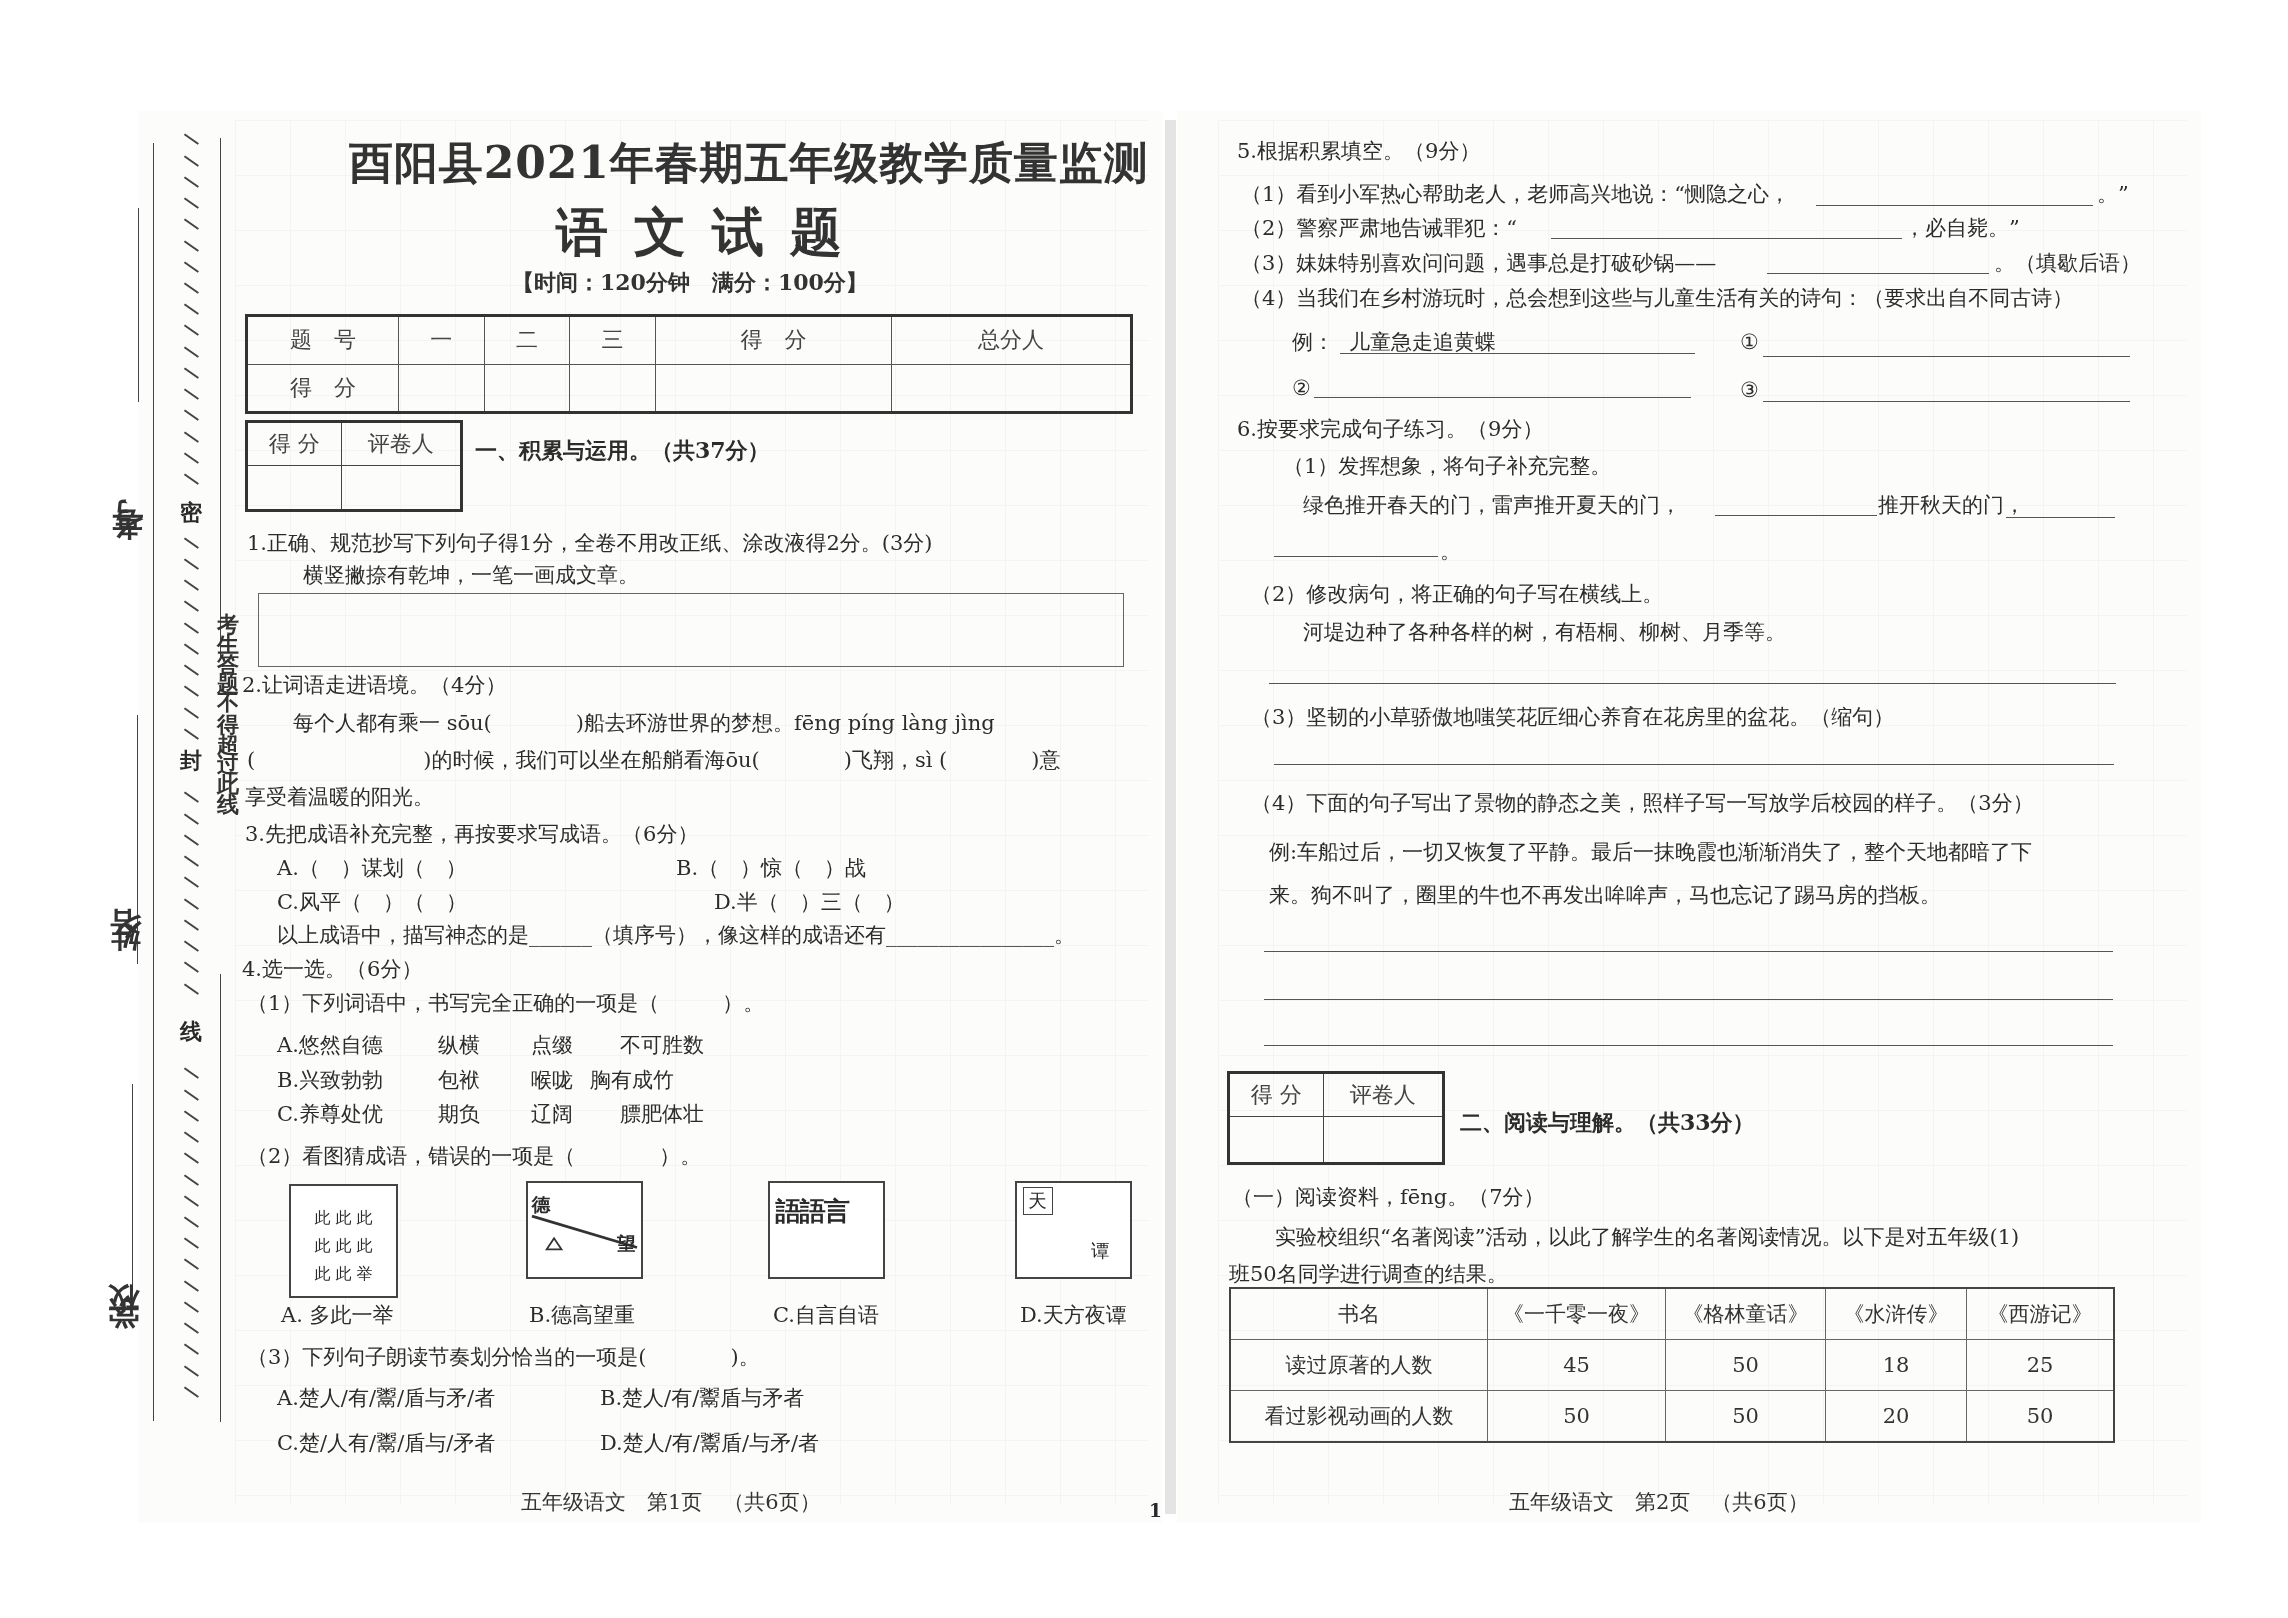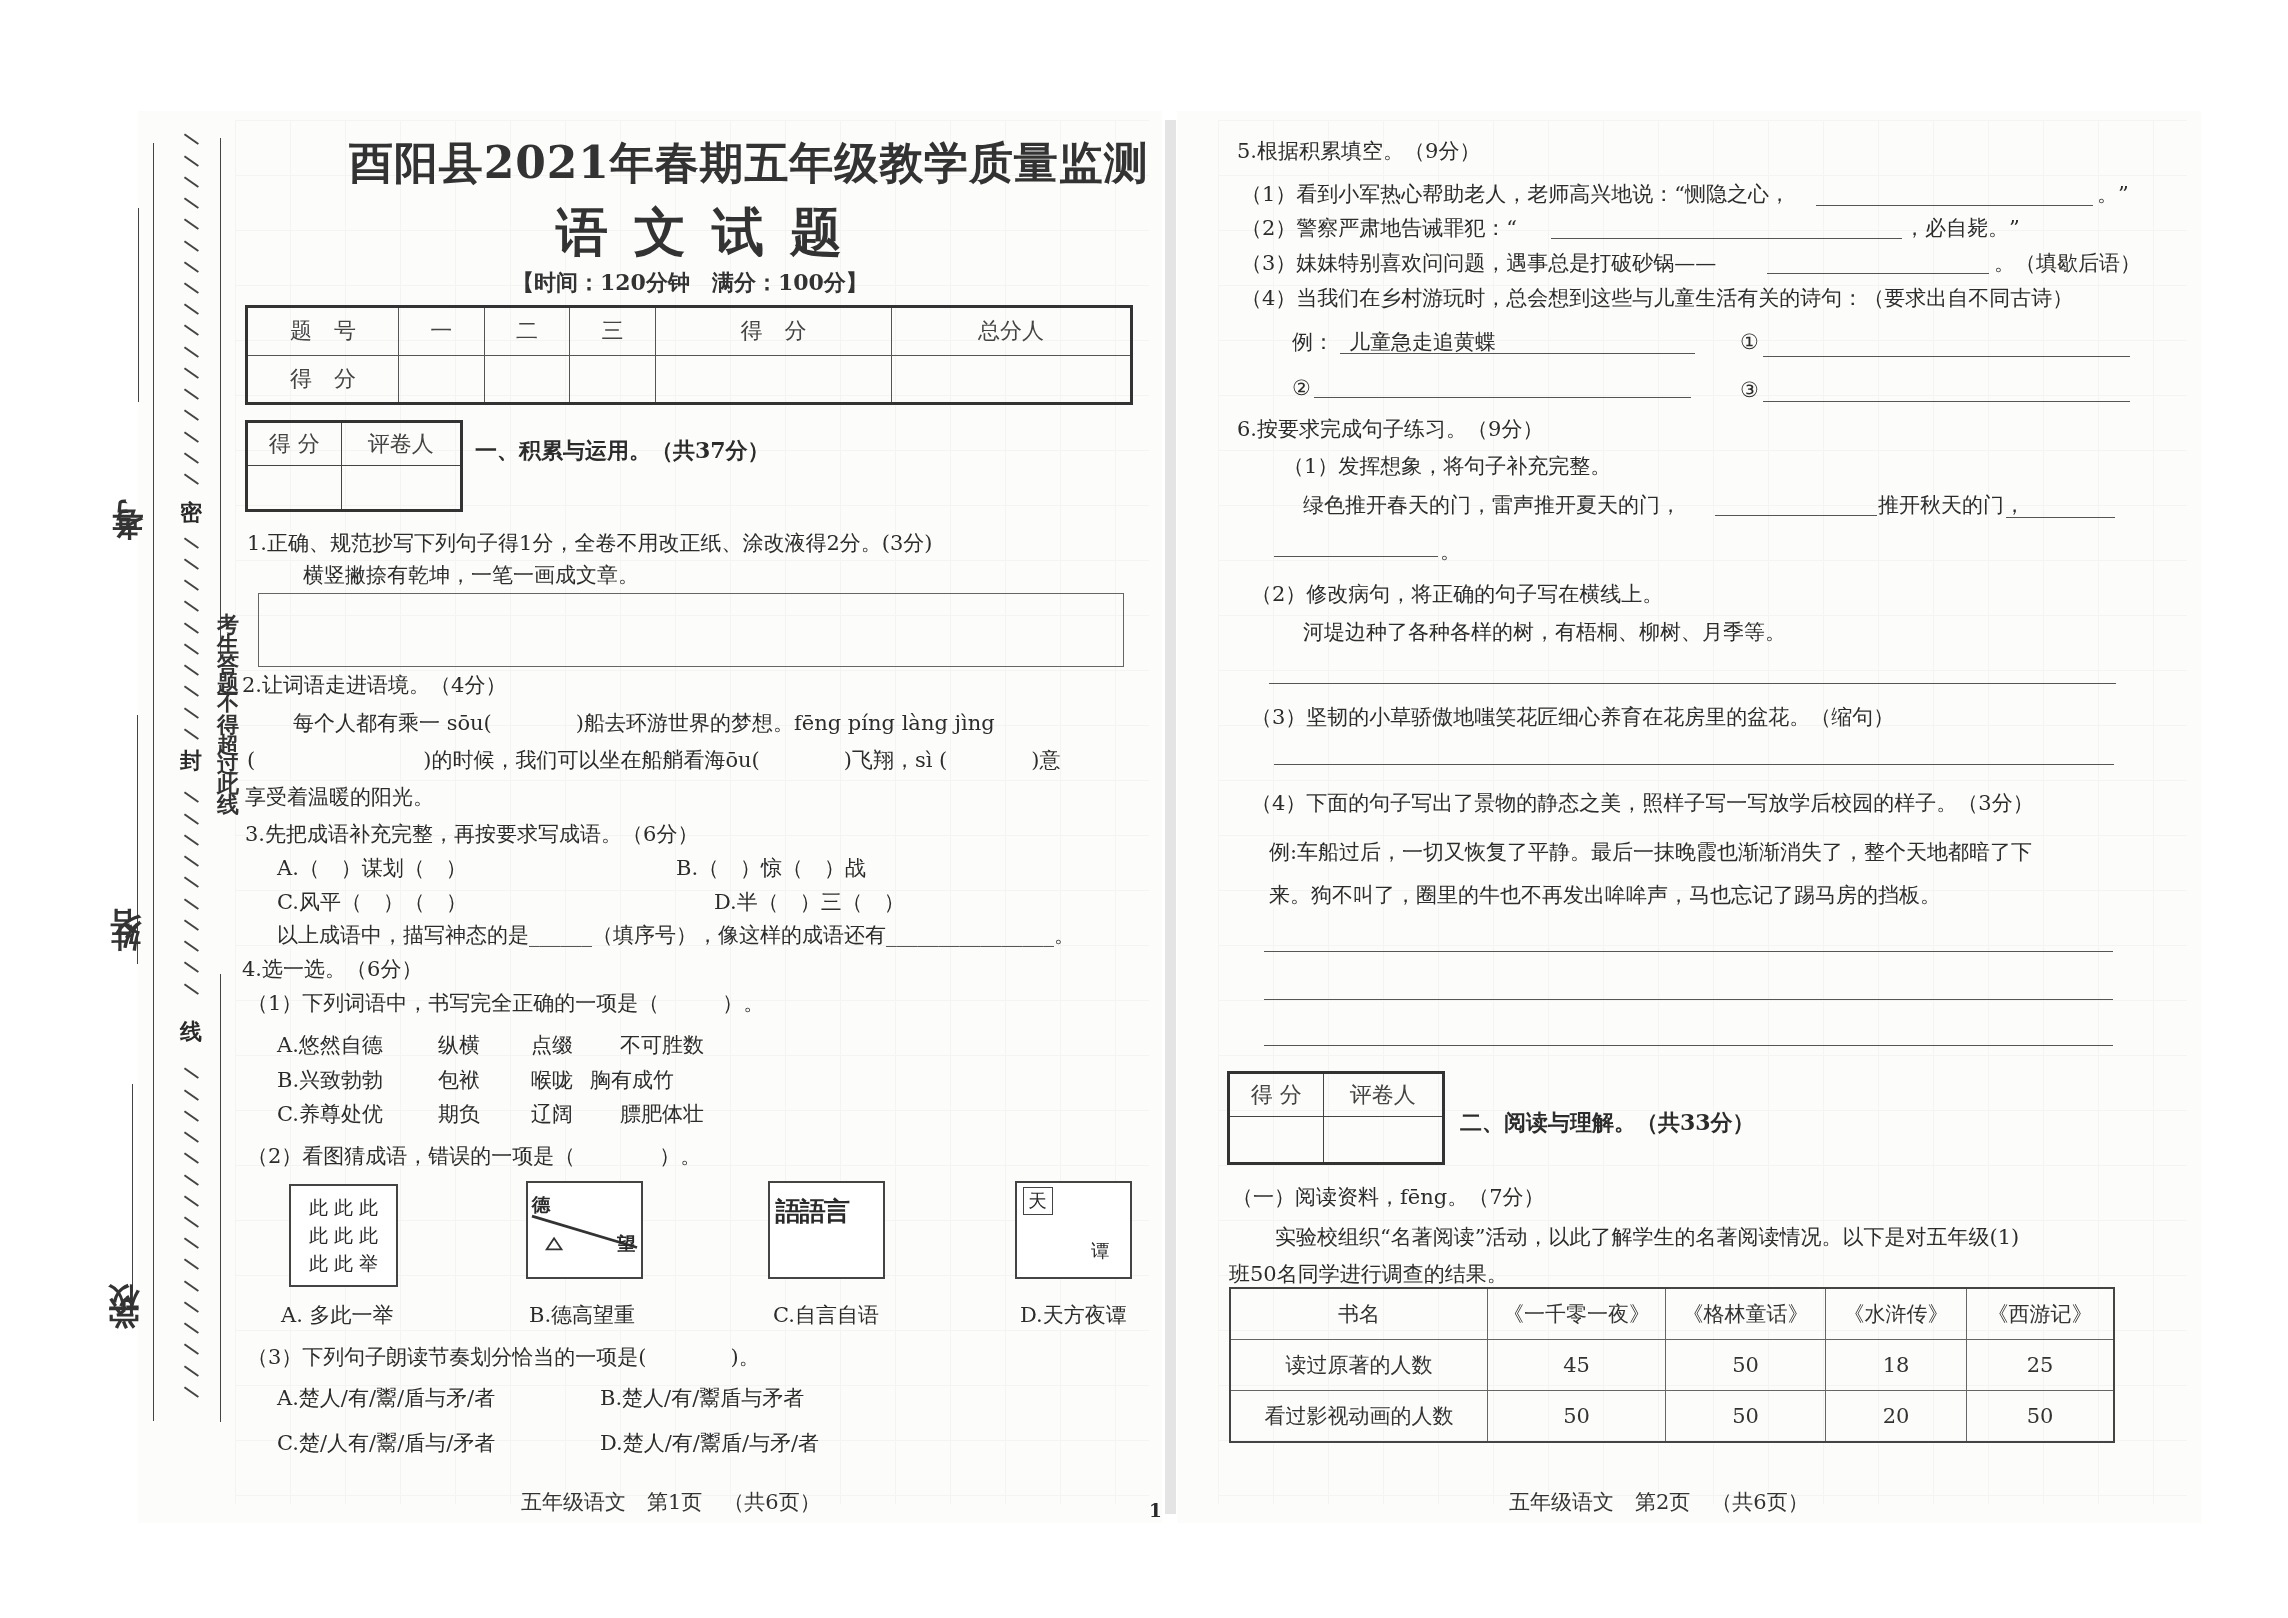--- a/index.html
+++ b/index.html
@@ -10,21 +10,21 @@
   .gutter{position:absolute;left:1165px;top:120px;width:11px;height:1394px;background:#e4e4e4;}
   .grid{position:absolute;background-image:
         linear-gradient(#eeeeee 0.9px,transparent 0.9px),
         linear-gradient(90deg,#eeeeee 0.9px,transparent 0.9px);
         background-size:55px 55px;opacity:0.55;}
   .title{font-weight:bold;font-size:44px;letter-spacing:0.9px;color:#333;}
   .subtitle{font-weight:bold;font-size:52px;letter-spacing:26px;color:#333;}
   .meta{font-weight:bold;font-size:22px;color:#333;}
   .t{font-size:21px;color:#2c2c2c;}
   .tb{font-size:22px;font-weight:bold;color:#2c2c2c;}
-  table.score{position:absolute;border-collapse:collapse;border:3.7px solid #333;}
+  table.score{position:absolute;border-collapse:collapse;border:3.7px solid #333;margin-top:9px;}
   table.score td{border:1.8px solid #555;text-align:center;font-size:22px;color:#444;}
   table.small{position:absolute;border-collapse:collapse;border:3.7px solid #333;}
   table.small td{border:1.8px solid #444;text-align:center;font-size:22px;color:#444;}
   .box{position:absolute;border:1.8px solid #666;}
   .line{position:absolute;border-bottom:1.8px solid #555;height:0;}
   .vline{position:absolute;width:0;border-left:1.8px solid #444;}
   .dash{position:absolute;width:16.6px;height:1.8px;background:#444;transform:rotate(35deg);}
   .vlabel{position:absolute;font-size:31px;font-weight:bold;color:#333;writing-mode:vertical-rl;transform:rotate(180deg);letter-spacing:13px;}
   .vwarn{position:absolute;font-size:22px;font-weight:bold;color:#333;writing-mode:vertical-rl;letter-spacing:20px;}
   .pic{position:absolute;border:2.8px solid #444;background:#fff;}
@@ -184,21 +184,21 @@
   <div class="abs t" style="left:531px;top:1066px;">喉咙</div>
   <div class="abs t" style="left:590px;top:1066px;">胸有成竹</div>
   <div class="abs t" style="left:277px;top:1100px;">C.养尊处优</div>
   <div class="abs t" style="left:438px;top:1100px;">期负</div>
   <div class="abs t" style="left:531px;top:1100px;">辽阔</div>
   <div class="abs t" style="left:620px;top:1100px;">膘肥体壮</div>
 </div>
 
 <div class="abs t" style="left:247px;top:1142px;">（2）看图猜成语，错误的一项是（　　　　）。</div>
 
-<div class="pic" style="left:289px;top:1184px;width:105px;height:92px;font-size:19px;line-height:28px;text-align:center;padding-top:7px;">
+<div class="pic" style="left:289px;top:1184px;width:105px;height:92px;font-size:16px;line-height:28px;text-align:center;padding-top:18px;">
   <div>此 此 此</div>
   <div>此 此 此</div>
   <div>此 此 举</div>
 </div>
 <div class="pic" style="left:526px;top:1181px;width:113px;height:94px;">
   <svg width="113" height="94" viewBox="0 0 122 102" style="position:absolute;left:0;top:0;">
     <line x1="4" y1="36" x2="118" y2="70" stroke="#333" stroke-width="3"></line>
     <polygon points="28,60 20,72 36,72" fill="none" stroke="#333" stroke-width="2"></polygon>
   </svg>
   <span class="abs" style="left:3.7px;top:9.2px;font-size:18.5px;font-weight:bold;">德</span>

